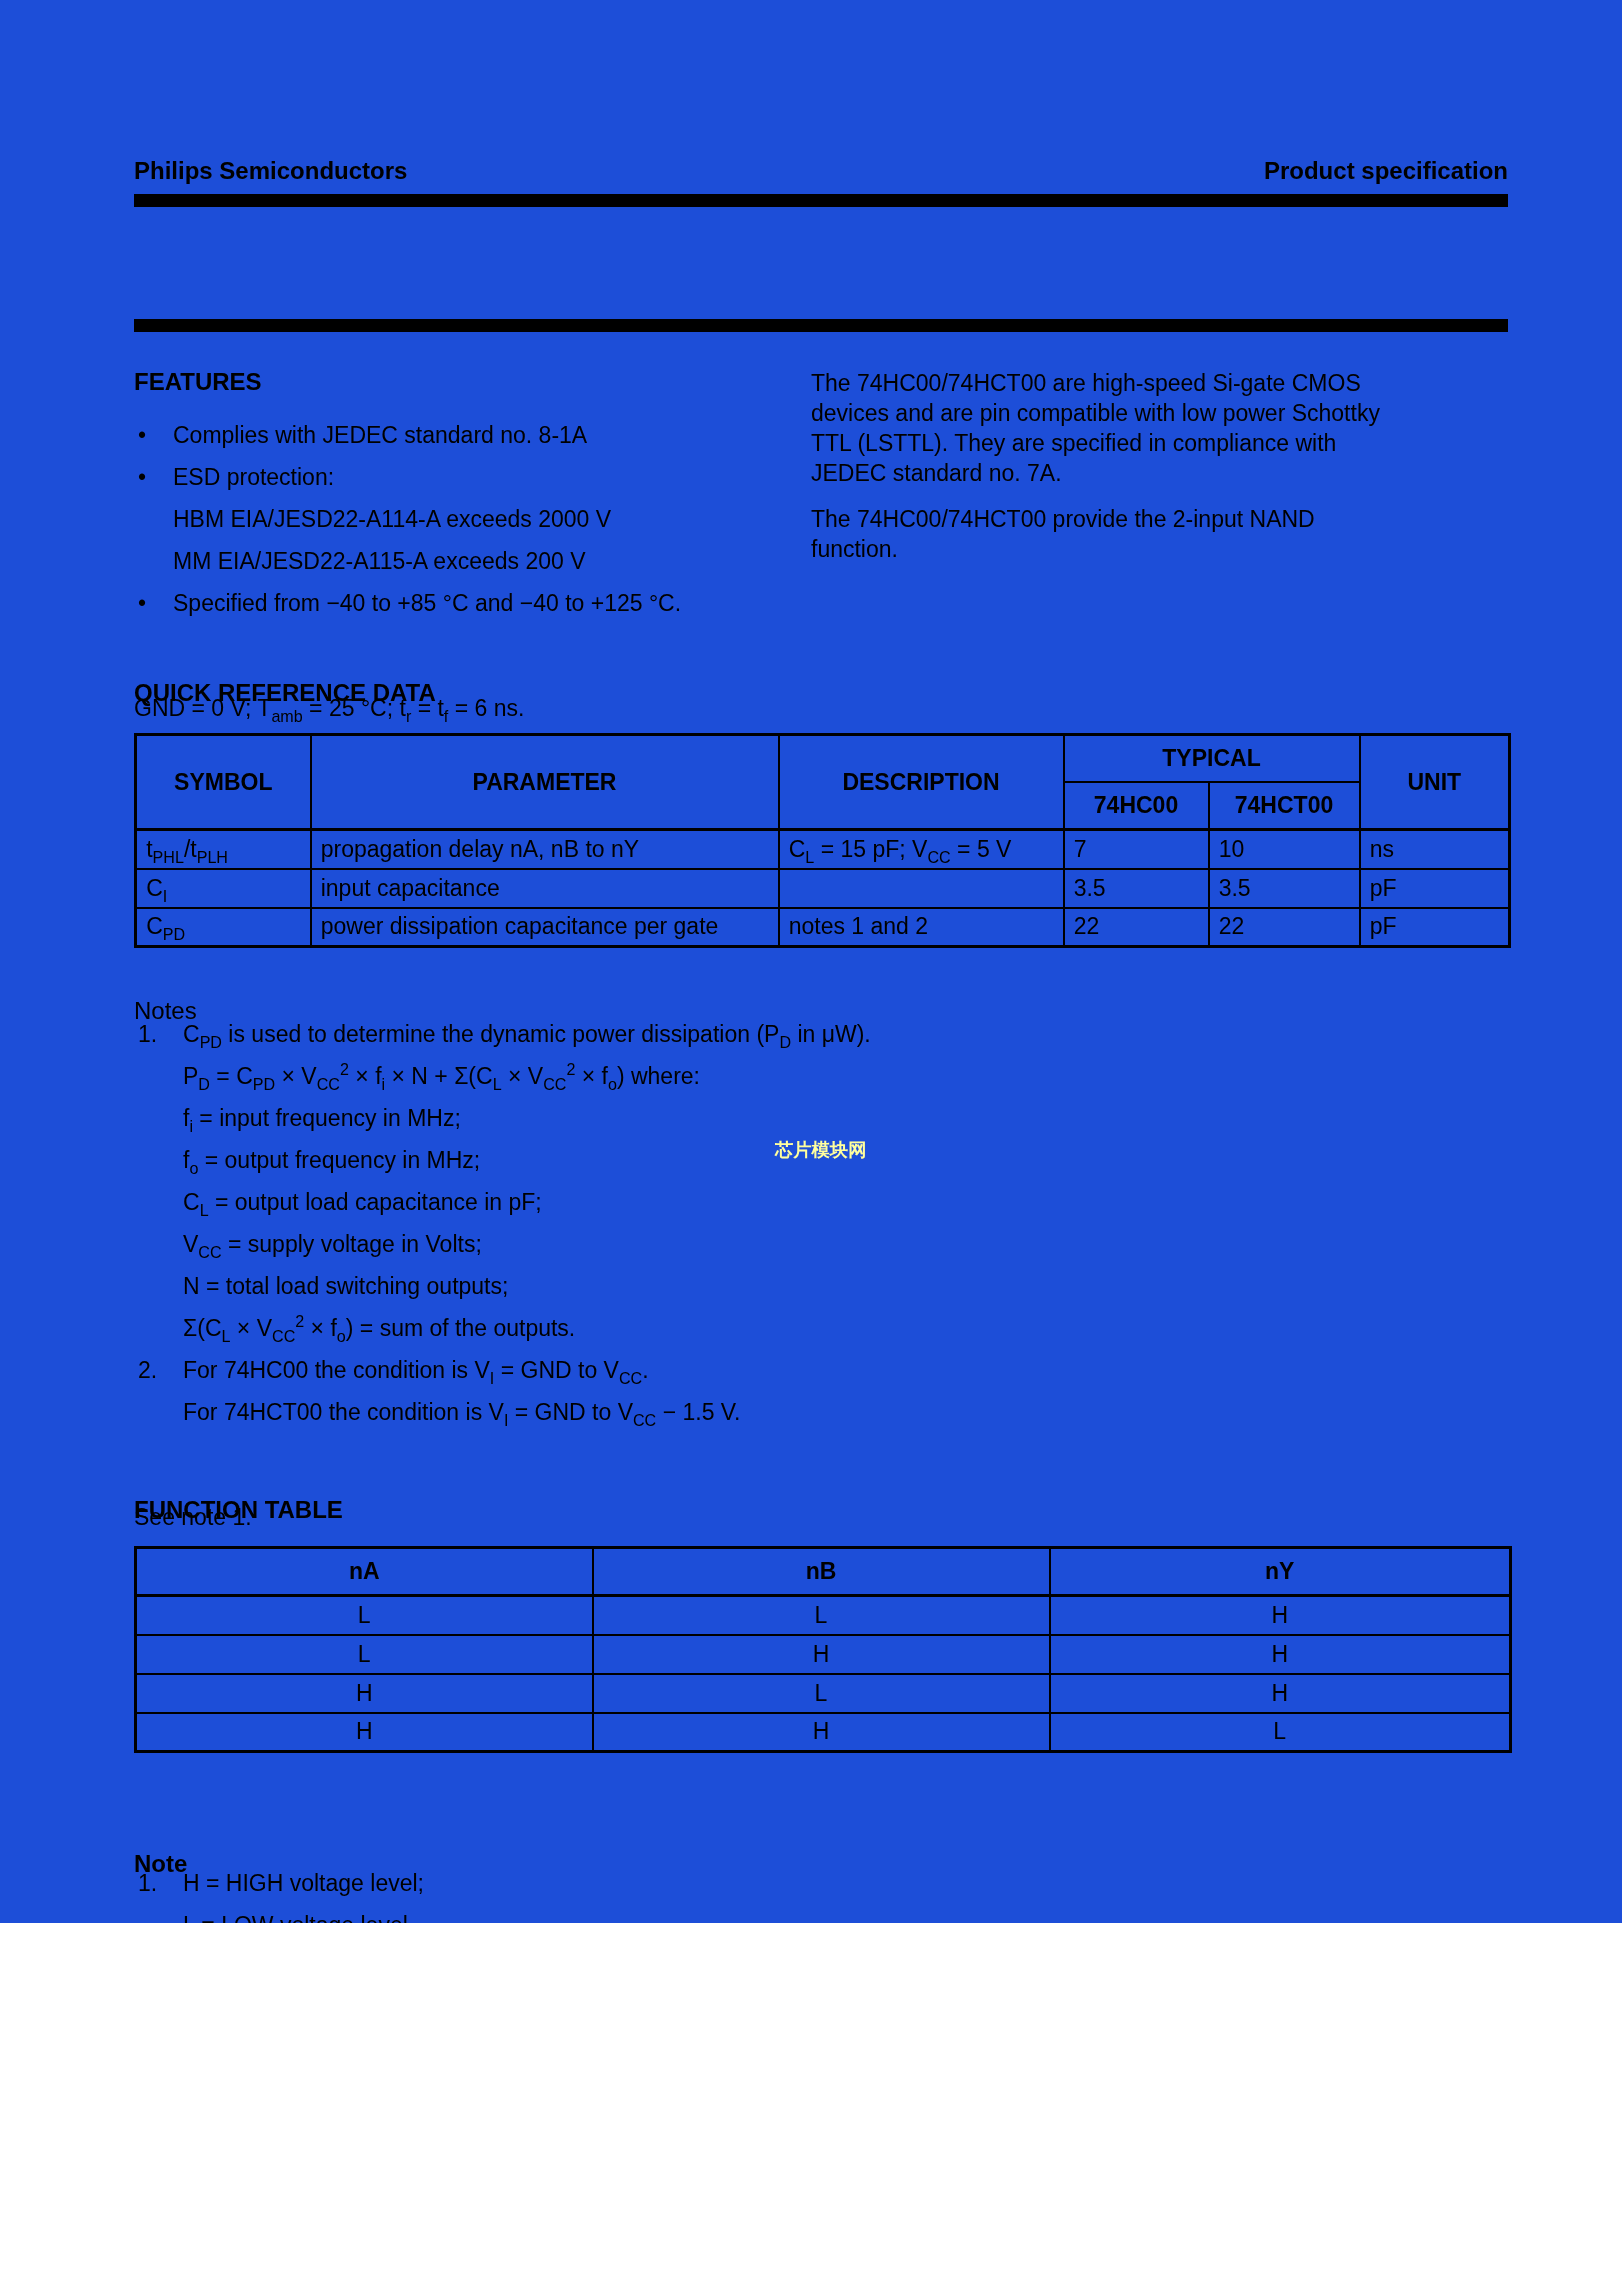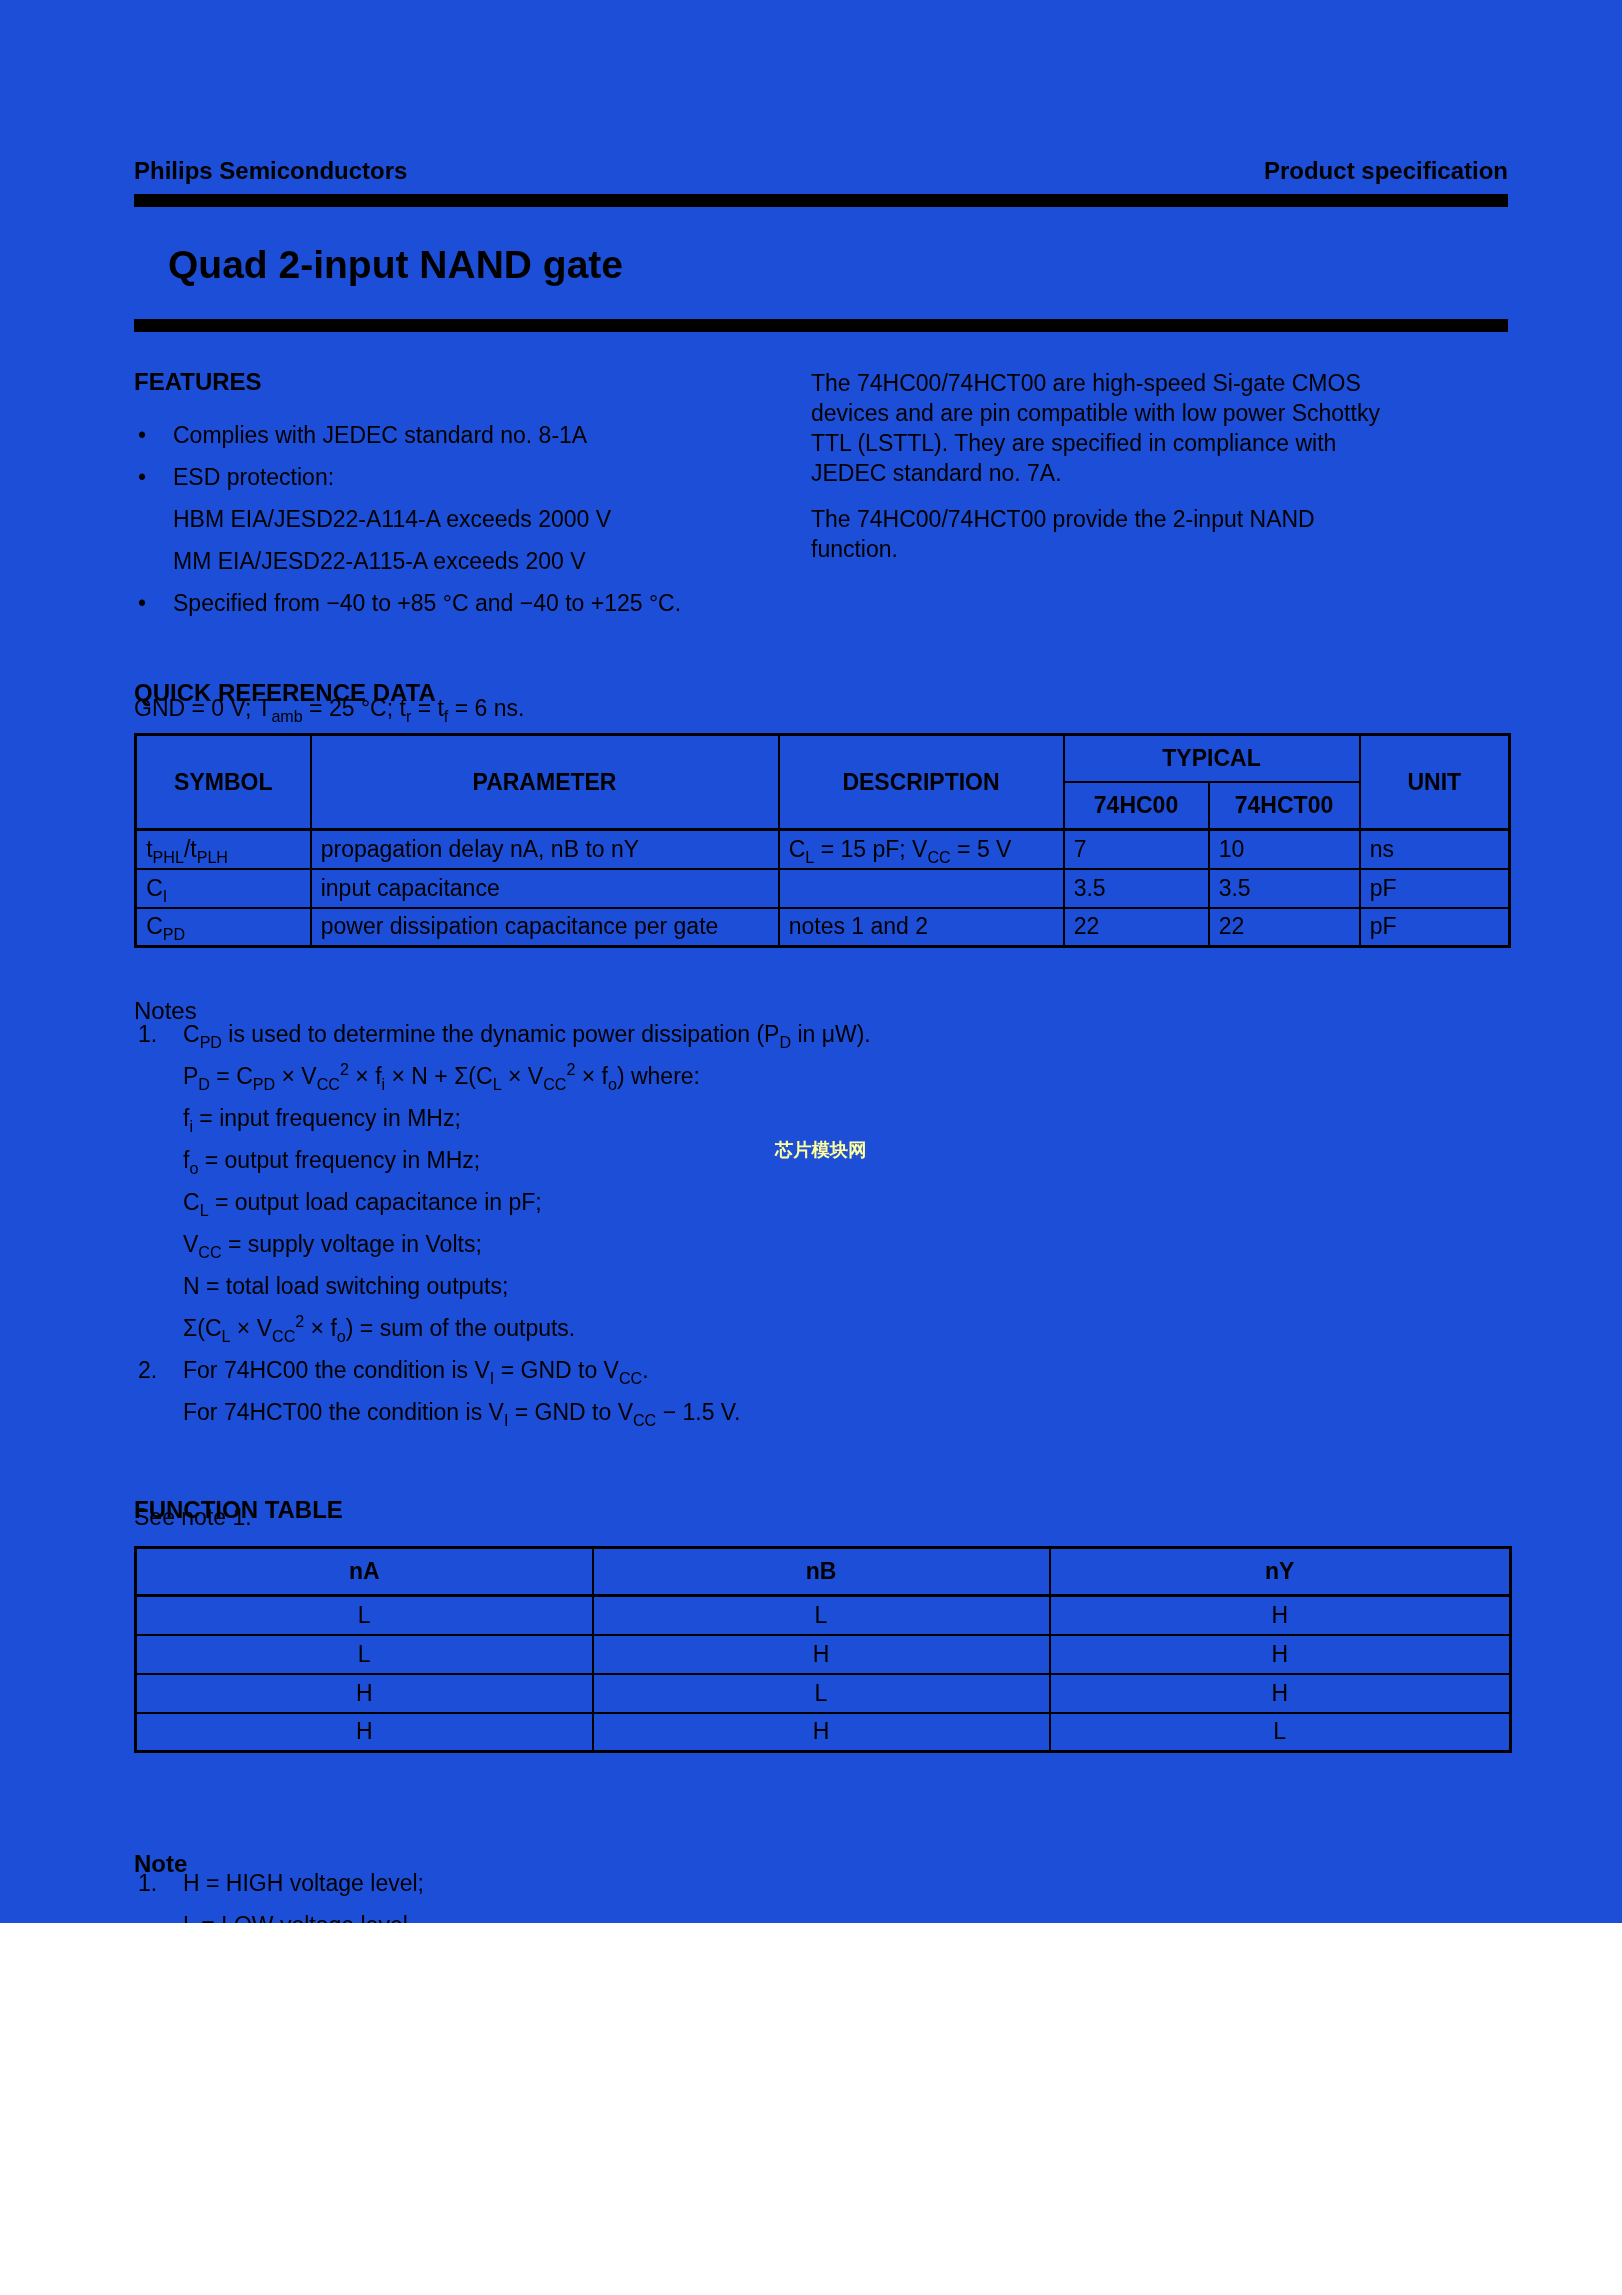--- a/index.html
+++ b/index.html
@@ -110,21 +110,20 @@
 <div class="page">
 
   <div class="running-head">
     <span>Philips Semiconductors</span>
     <span>Product specification</span>
   </div>
 
   <div class="rule rule-top"></div>
 
   <div class="title-row">
-    <h1 class="doc-title">Quad 2-input NAND gate</h1>
   </div>
 
   <div class="rule rule-title"></div>
 
   <div class="columns">
     <div class="col-left">
       <h2 class="sec-heading">FEATURES</h2>
       <div class="feature-list">
         <div class="feat-item">
           <span class="bullet">•</span>

